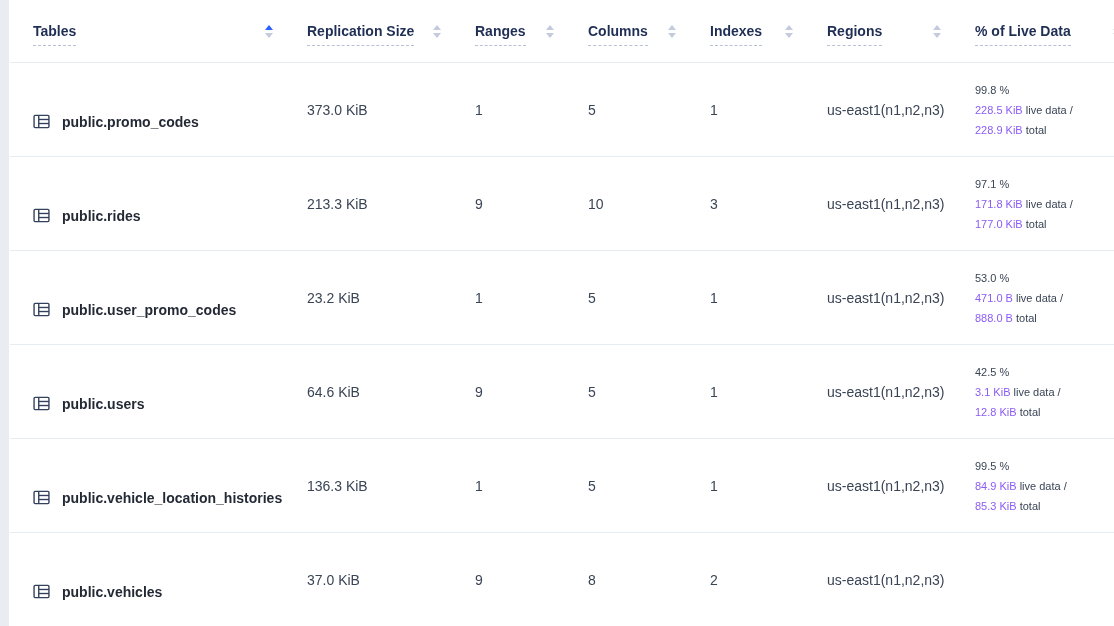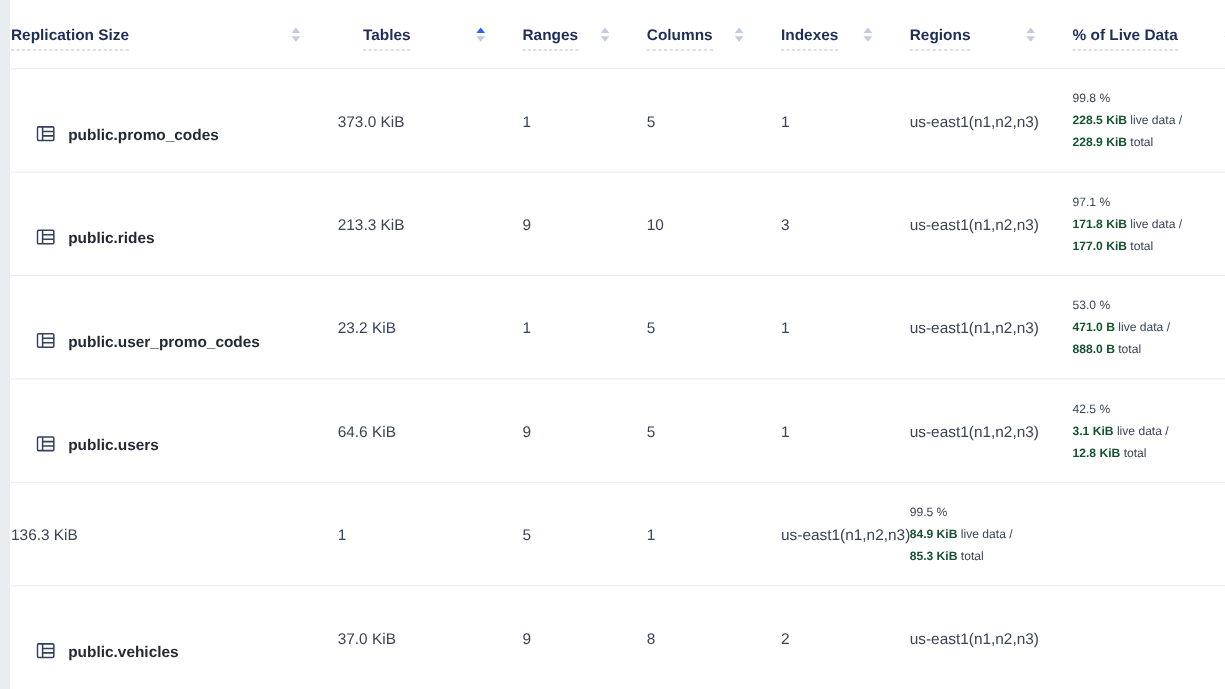--- a/index.html
+++ b/index.html
@@ -91,42 +91,42 @@
     cursor: pointer;
     margin-top: 24px;
   }
   .table-icon { flex: 0 0 auto; display: block; }
   .cell-live {
     line-height: 20px;
     font-size: 11px;
     color: #394455;
   }
   .cell-live .b {
-    font-weight: 700;
-    color: #14532d;
+    font-weight: 400;
+    color: #8b5cf6;
   }
 </style>
 </head>
 <body>
 
 <div class="left-strip"></div>
 
 <div class="panel">
 
   <div class="grid-row thead">
-    <div class="th">
-      <span class="th-label">Replication Size</span>
-      <span class="sort">
-        <i class="tri tri-up"></i>
-        <i class="tri tri-down"></i>
-      </span>
-    </div>
     <div class="th first">
       <span class="th-label">Tables</span>
       <span class="sort asc">
+        <i class="tri tri-up"></i>
+        <i class="tri tri-down"></i>
+      </span>
+    </div>
+    <div class="th">
+      <span class="th-label">Replication Size</span>
+      <span class="sort">
         <i class="tri tri-up"></i>
         <i class="tri tri-down"></i>
       </span>
     </div>
     <div class="th">
       <span class="th-label">Ranges</span>
       <span class="sort">
         <i class="tri tri-up"></i>
         <i class="tri tri-down"></i>
       </span>
@@ -251,20 +251,31 @@
     <div class="cell">1</div>
     <div class="cell">us-east1(n1,n2,n3)</div>
     <div class="cell cell-live">
       <div>42.5 %</div>
       <div><span class="b">3.1 KiB</span> <span>live data /</span></div>
       <div><span class="b">12.8 KiB</span> <span>total</span></div>
     </div>
   </div>
 
   <div class="grid-row row">
+    <div class="cell cell-name">
+      <svg class="table-icon" viewBox="0 0 16 16" width="17" height="17">
+          <g fill="none" stroke="#33415c" stroke-width="1.3">
+            <rect x="1" y="2.2" width="14" height="11.6" rx="1"></rect>
+            <line x1="5.4" y1="2.2" x2="5.4" y2="13.8"></line>
+            <line x1="5.4" y1="6.1" x2="15" y2="6.1"></line>
+            <line x1="5.4" y1="9.9" x2="15" y2="9.9"></line>
+          </g>
+        </svg>
+      <span>public.vehicle_location_histories</span>
+    </div>
     <div class="cell">136.3 KiB</div>
     <div class="cell">1</div>
     <div class="cell">5</div>
     <div class="cell">1</div>
     <div class="cell">us-east1(n1,n2,n3)</div>
     <div class="cell cell-live">
       <div>99.5 %</div>
       <div><span class="b">84.9 KiB</span> <span>live data /</span></div>
       <div><span class="b">85.3 KiB</span> <span>total</span></div>
     </div>

